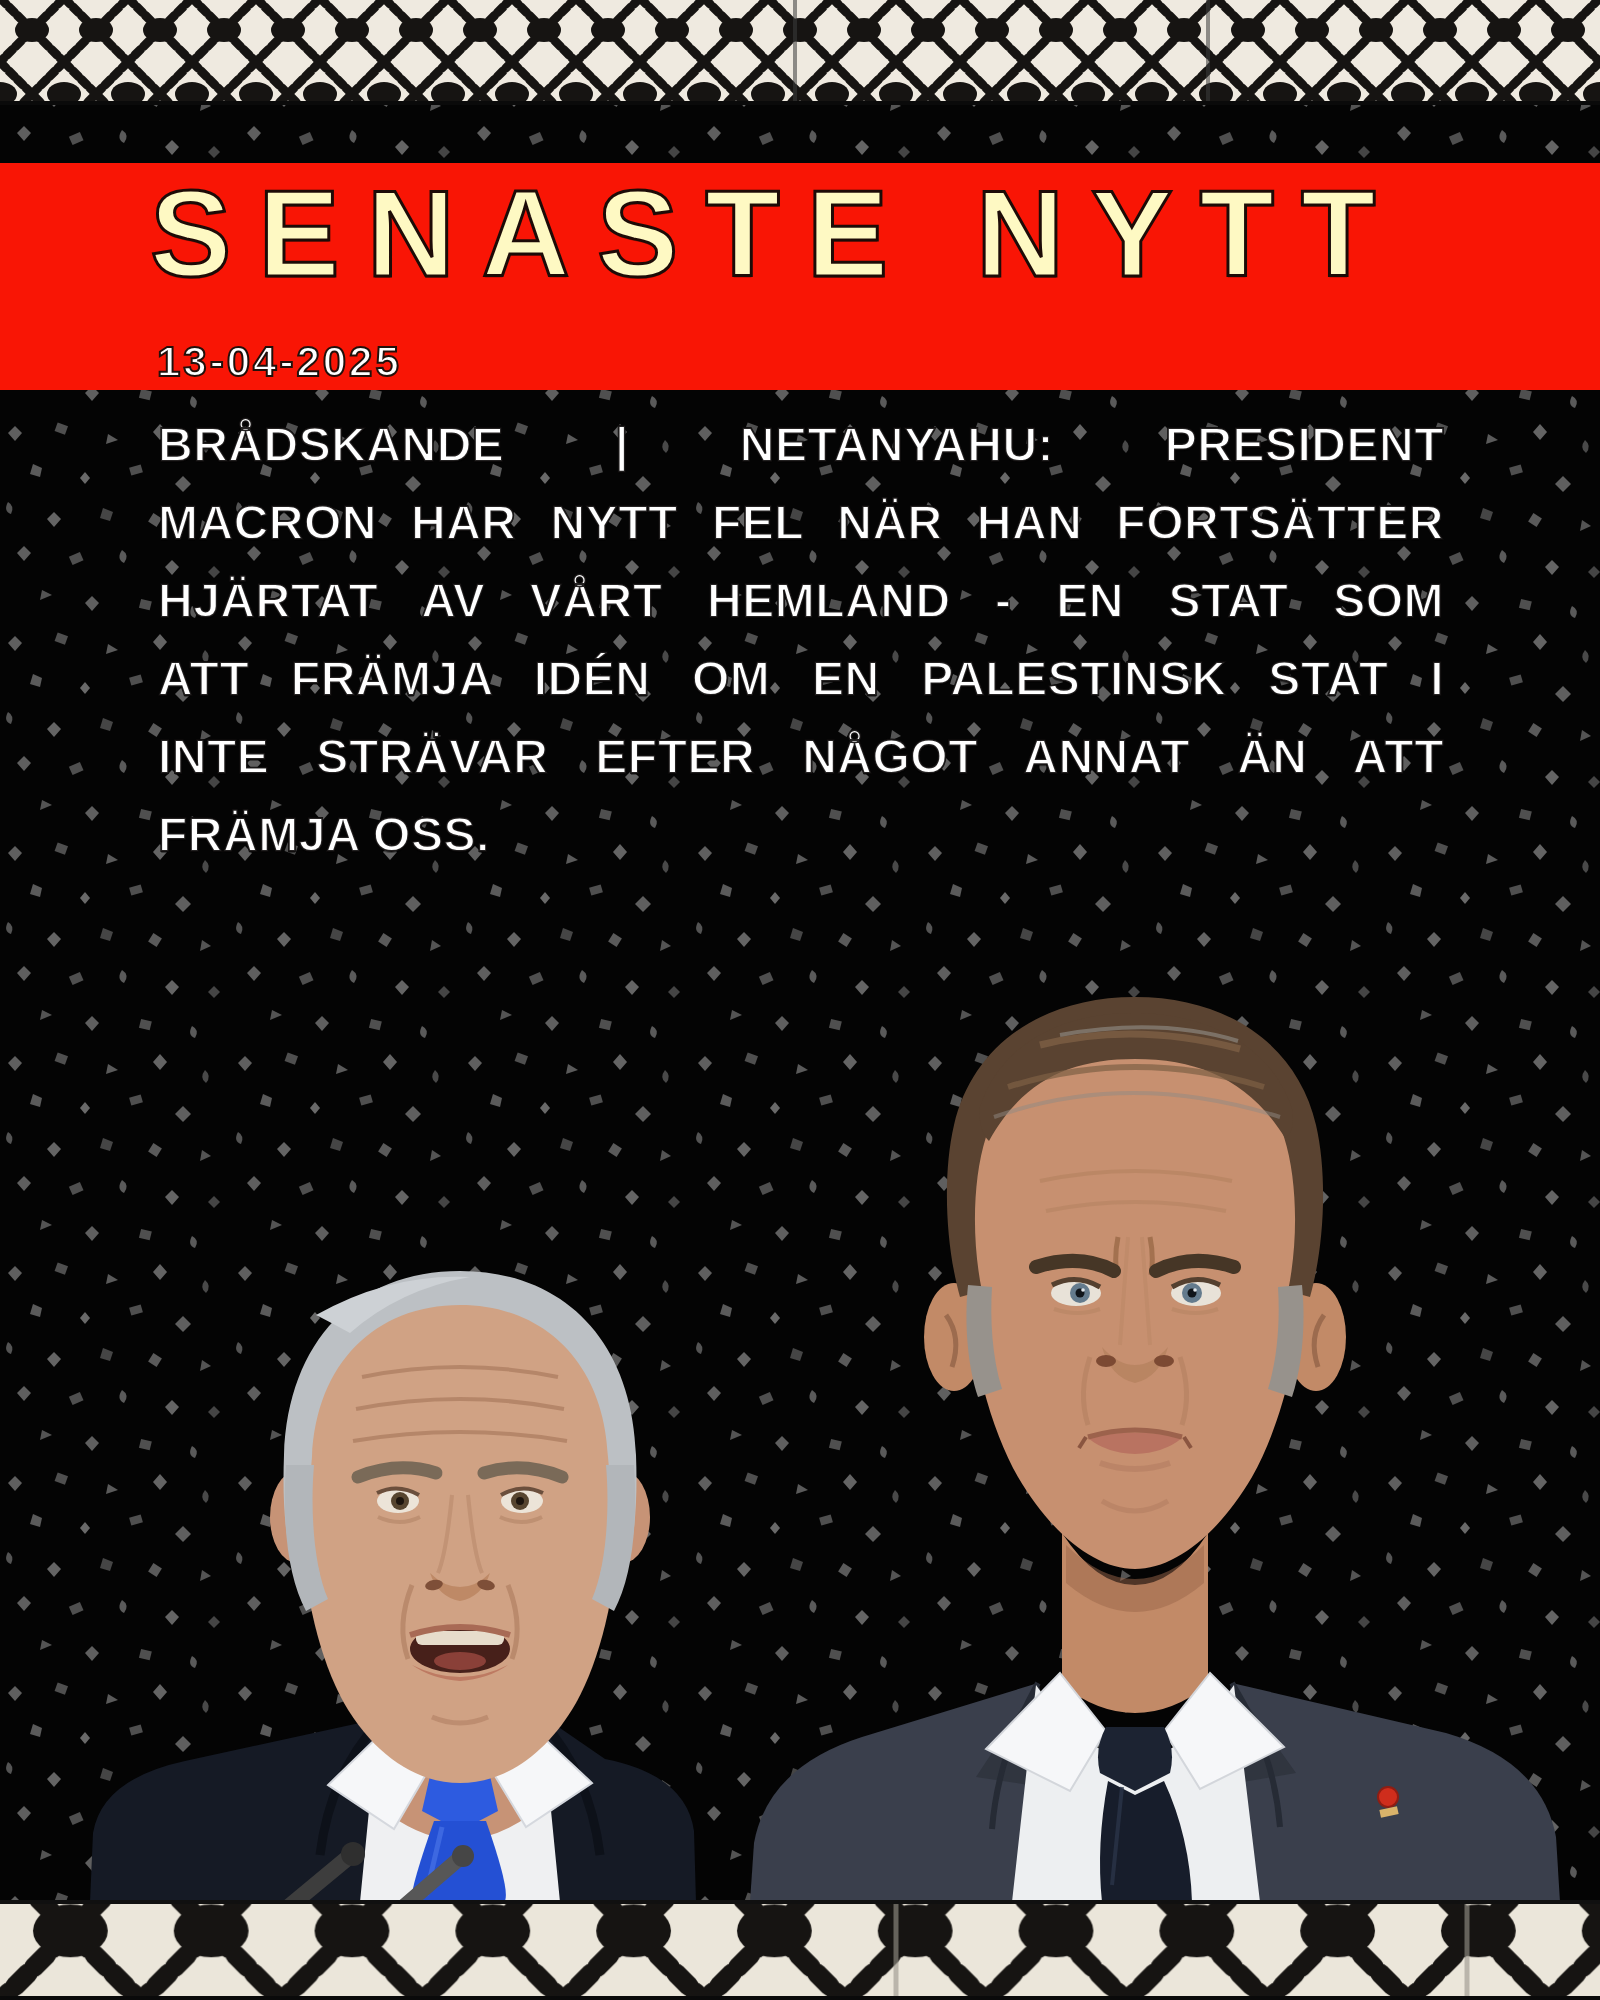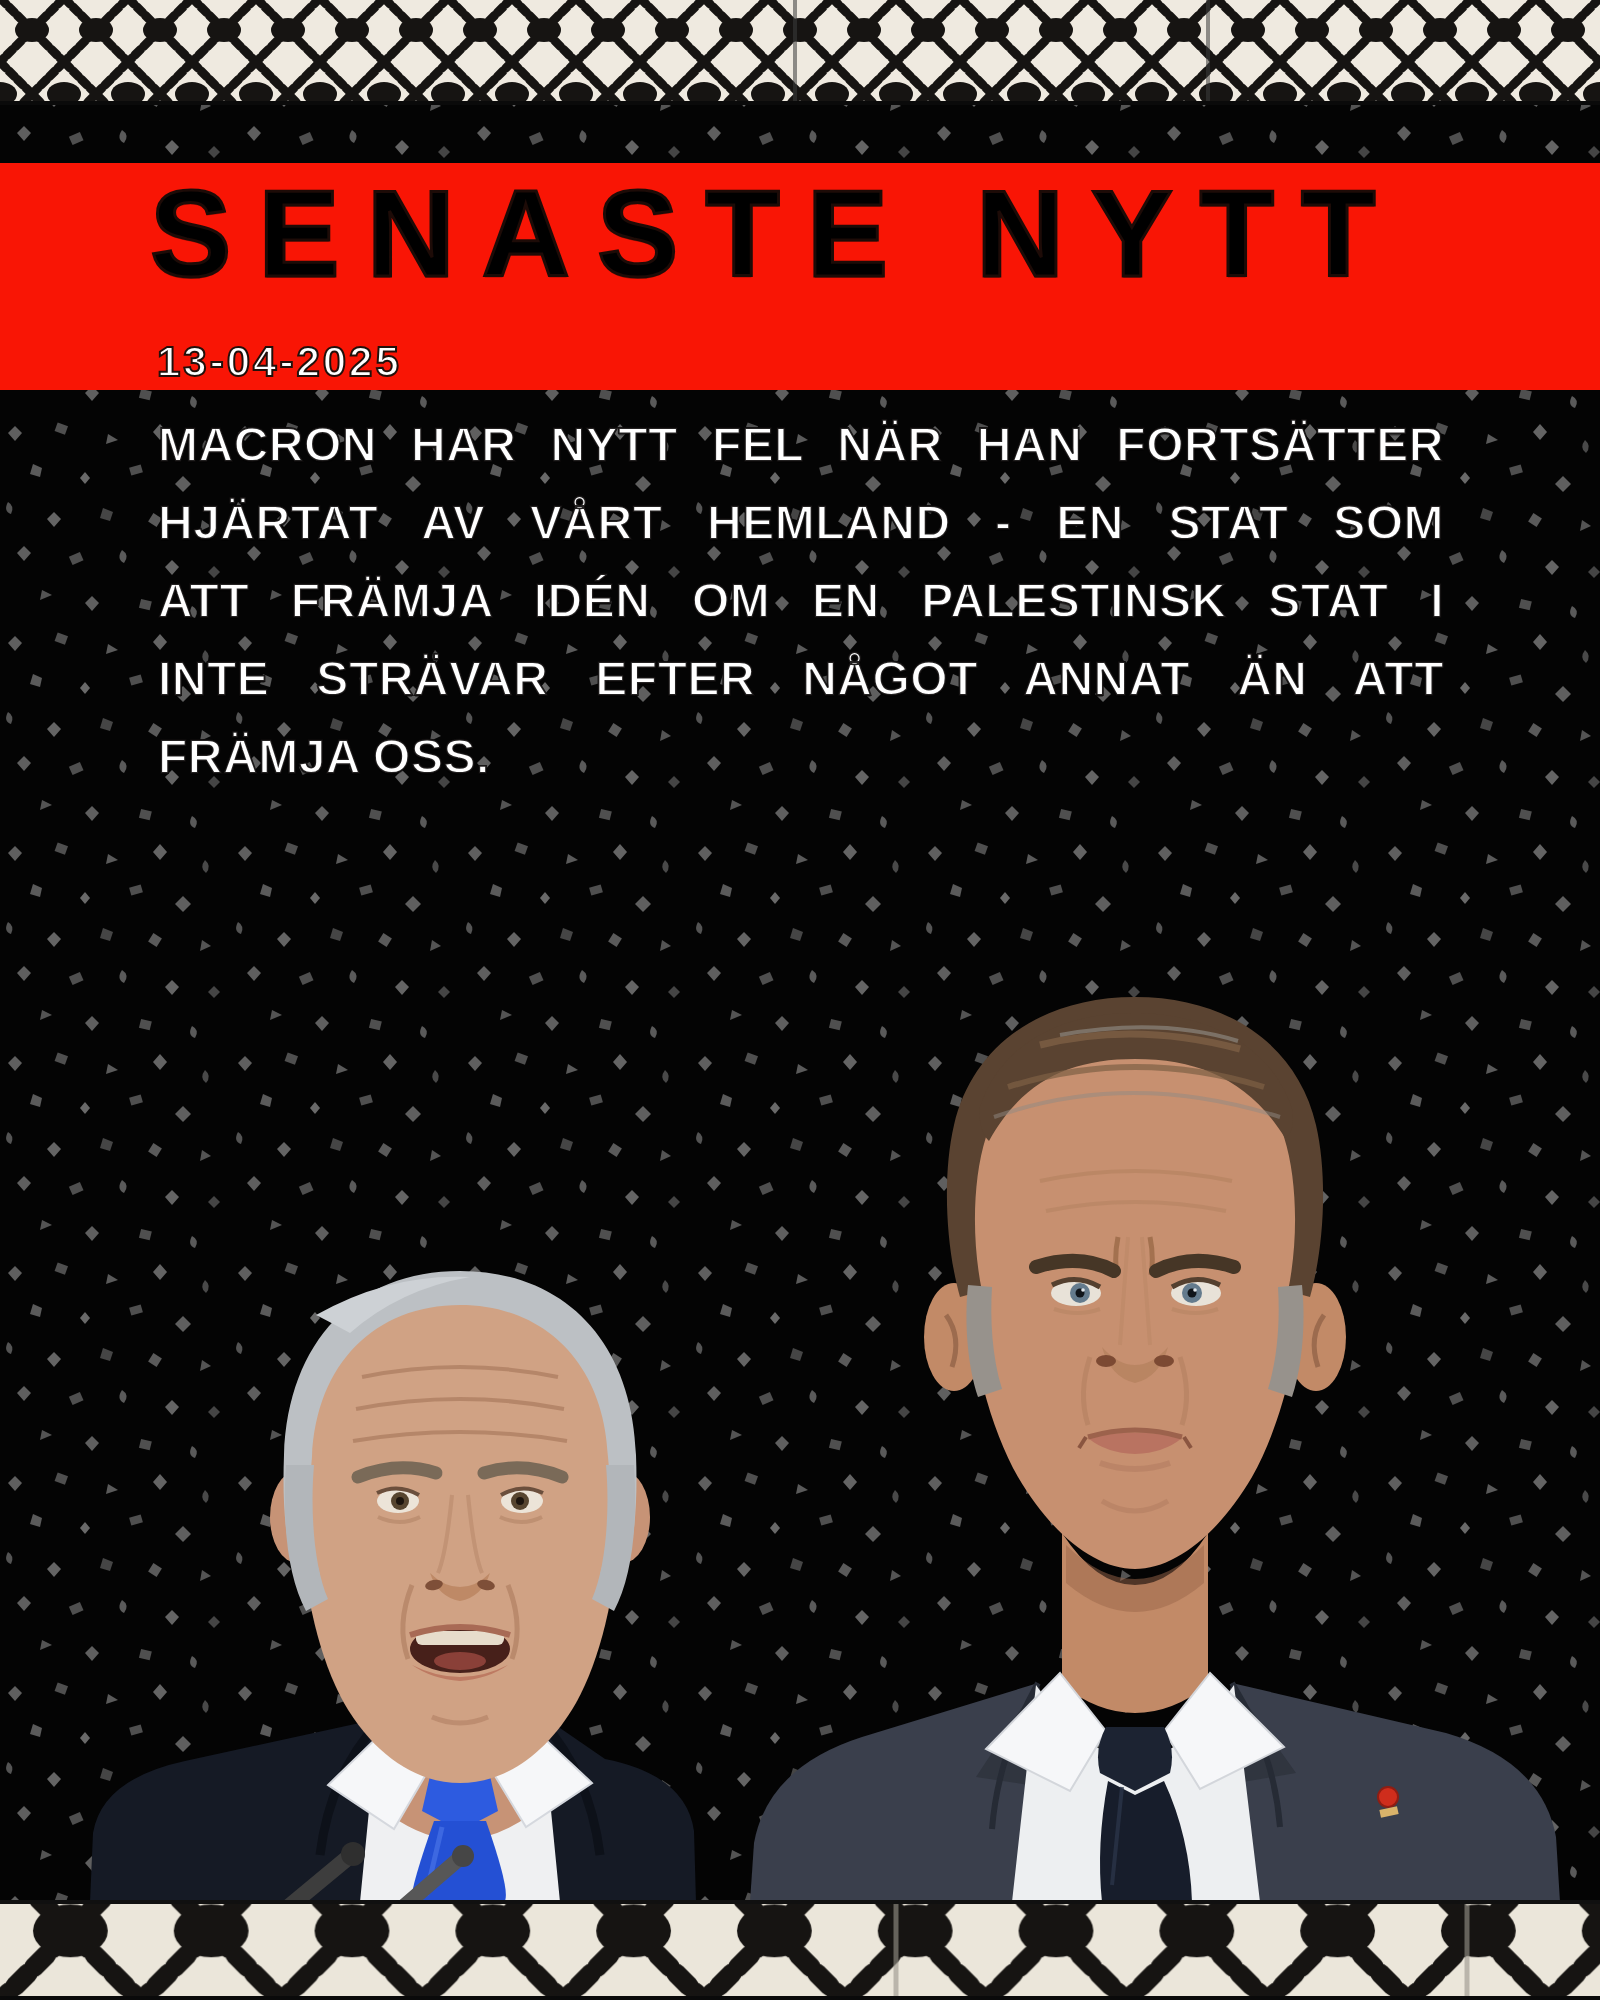--- a/index.html
+++ b/index.html
@@ -10,21 +10,21 @@
   #canvas svg{display:block;}
   .abs{position:absolute;}
   
   .banner{
     position:absolute;left:0;top:163px;width:1600px;height:227px;
     background:#F91505;z-index:3;
   }
   .banner-title{
     position:absolute;left:150px;top:10px;
     font-size:122px;font-weight:800;letter-spacing:27px;line-height:1;
-    color:#000000;white-space:nowrap;
+    color:#fef9c3;white-space:nowrap;
     -webkit-text-stroke:3px #1d0b07;
     text-shadow:0 2px 0 rgba(40,5,2,.35);
   }
   .banner-date{
     position:absolute;left:157px;top:178px;
     font-size:42px;font-weight:800;letter-spacing:3px;line-height:1;
     color:#ffffff;white-space:nowrap;text-align:right;
     -webkit-text-stroke:2px #21100b;
   }
   
@@ -84,20 +84,21 @@
     <rect width="1600" height="2000" fill="#040404"></rect>
     <rect width="1600" height="2000" fill="url(#speck)"></rect>
   </svg>
 
   <div class="banner">
     <div class="banner-title">SENASTE NYTT</div>
     <div class="banner-date">13-04-2025</div>
   </div>
 
   <div class="headline">
+    <div class="hl-line">BRÅDSKANDE | NETANYAHU: PRESIDENT</div>
     <div class="hl-line">MACRON HAR NYTT FEL NÄR HAN FORTSÄTTER</div>
     <div class="hl-line">HJÄRTAT AV VÅRT HEMLAND - EN STAT SOM</div>
     <div class="hl-line">ATT FRÄMJA IDÉN OM EN PALESTINSK STAT I</div>
     <div class="hl-line">INTE STRÄVAR EFTER NÅGOT ANNAT ÄN ATT</div>
     <div class="hl-line last">FRÄMJA OSS.</div>
   </div>
 
   <svg class="abs photo" style="left:60px;top:1255px" width="660" height="647" viewBox="0 0 660 647">
 
     <path d="M30,647 L33,578 Q42,524 125,506 L318,464 L340,560 L310,647 Z" fill="#151a25"></path>

